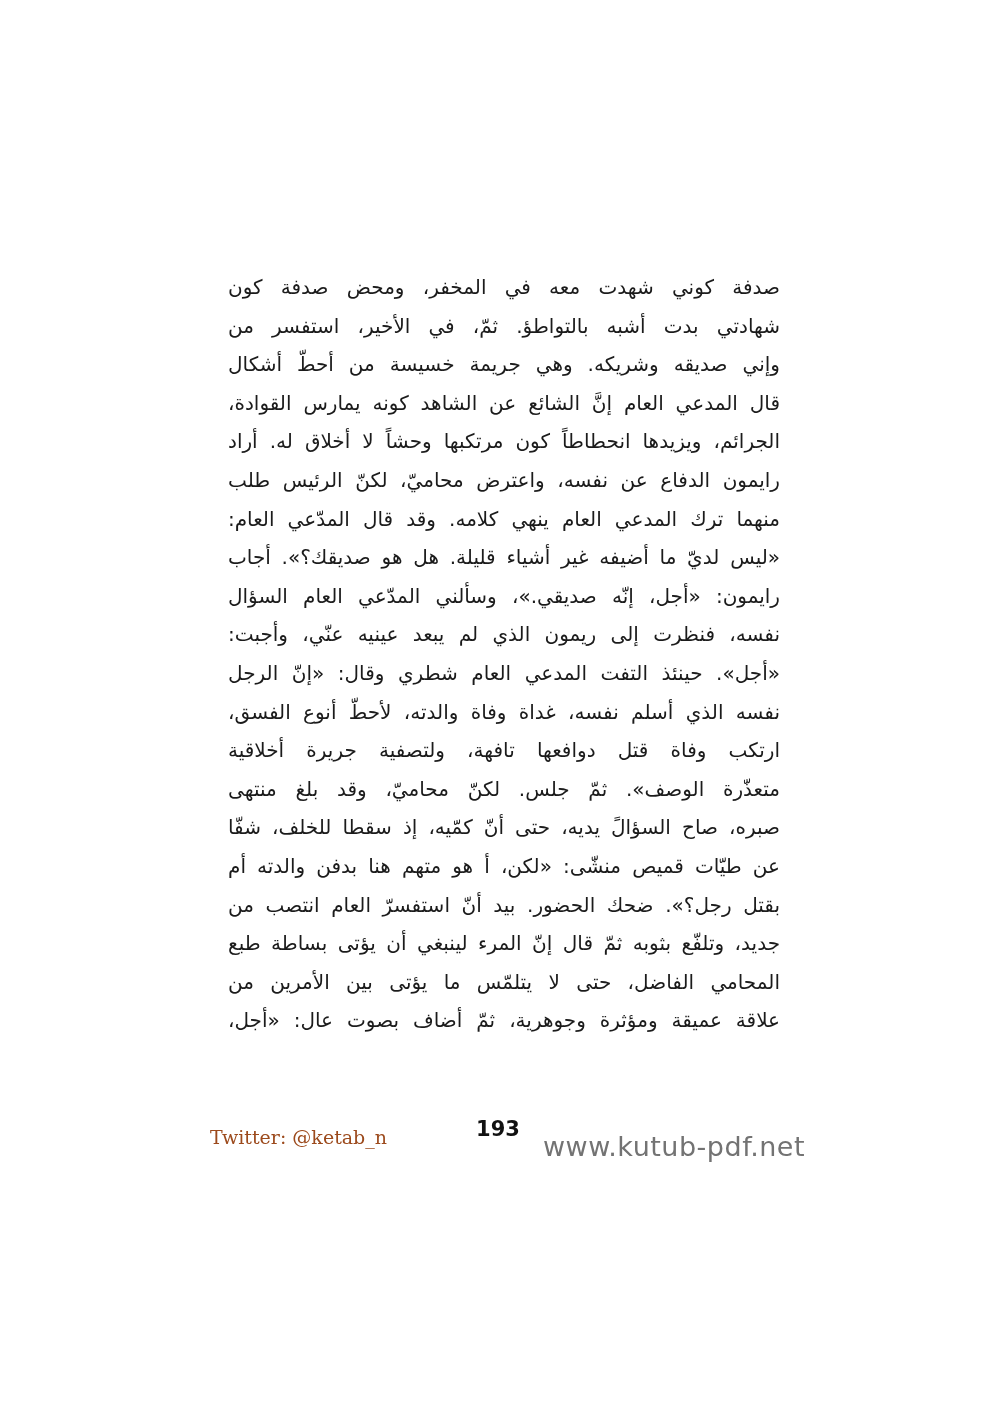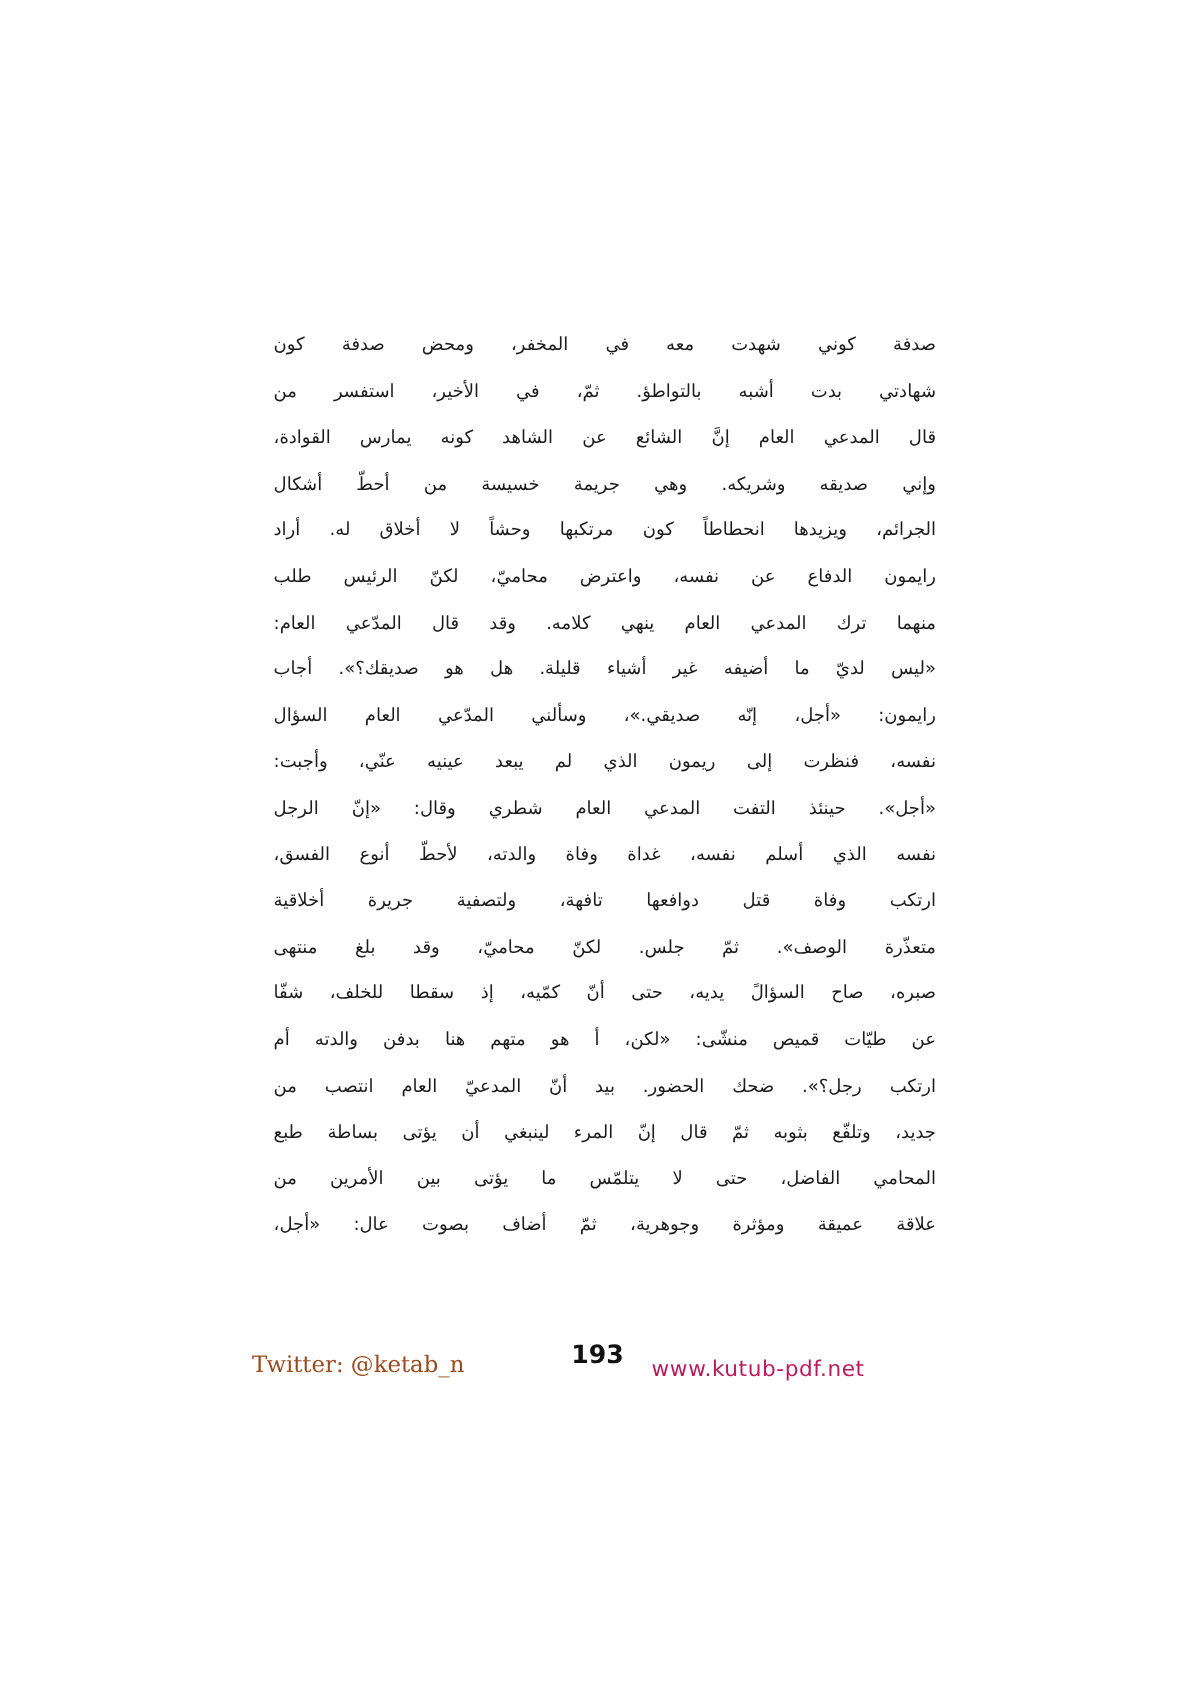--- a/index.html
+++ b/index.html
@@ -17,21 +17,21 @@
   }
   .text-block {
     position: absolute;
     top: 268px;
     left: 228px;
     width: 552px;
     direction: rtl;
     color: #1b1b1b;
   }
   .text-line {
-    font-size: 15px;
+    font-size: 20px;
     height: 38.6px;
     line-height: 38.6px;
     text-align: justify;
     text-align-last: justify;
     overflow: hidden;
   }
   .footer-twitter {
     position: absolute;
     left: 210px;
     top: 1126px;
@@ -48,50 +48,50 @@
     text-align: center;
     font-size: 21px;
     font-weight: bold;
     color: #111111;
     direction: rtl;
   }
   .footer-watermark {
     position: absolute;
     left: 543px;
     top: 1131px;
-    font-size: 18px;
-    color: #be185d;
+    font-size: 27px;
+    color: #737373;
     font-family: "DejaVu Sans", sans-serif;
     letter-spacing: 0.5px;
     white-space: nowrap;
   }
 </style>
 </head>
 <body>
 
 <div class="page">
 
   <div class="text-block">
     <div class="text-line">صدفة كوني شهدت معه في المخفر، ومحض صدفة كون</div>
     <div class="text-line">شهادتي بدت أشبه بالتواطؤ. ثمّ، في الأخير، استفسر من</div>
+    <div class="text-line">وإني صديقه وشريكه. وهي جريمة خسيسة من أحطّ أشكال</div>
     <div class="text-line">قال المدعي العام إنَّ الشائع عن الشاهد كونه يمارس القوادة،</div>
-    <div class="text-line">وإني صديقه وشريكه. وهي جريمة خسيسة من أحطّ أشكال</div>
     <div class="text-line">الجرائم، ويزيدها انحطاطاً كون مرتكبها وحشاً لا أخلاق له. أراد</div>
     <div class="text-line">رايمون الدفاع عن نفسه، واعترض محاميّ، لكنّ الرئيس طلب</div>
     <div class="text-line">منهما ترك المدعي العام ينهي كلامه. وقد قال المدّعي العام:</div>
     <div class="text-line">«ليس لديّ ما أضيفه غير أشياء قليلة. هل هو صديقك؟». أجاب</div>
     <div class="text-line">رايمون: «أجل، إنّه صديقي.»، وسألني المدّعي العام السؤال</div>
     <div class="text-line">نفسه، فنظرت إلى ريمون الذي لم يبعد عينيه عنّي، وأجبت:</div>
     <div class="text-line">«أجل». حينئذ التفت المدعي العام شطري وقال: «إنّ الرجل</div>
     <div class="text-line">نفسه الذي أسلم نفسه، غداة وفاة والدته، لأحطّ أنوع الفسق،</div>
     <div class="text-line">ارتكب وفاة قتل دوافعها تافهة، ولتصفية جريرة أخلاقية</div>
     <div class="text-line">متعذّرة الوصف». ثمّ جلس. لكنّ محاميّ، وقد بلغ منتهى</div>
     <div class="text-line">صبره، صاح السؤالً يديه، حتى أنّ كمّيه، إذ سقطا للخلف، شفّا</div>
     <div class="text-line">عن طيّات قميص منشّى: «لكن، أ هو متهم هنا بدفن والدته أم</div>
-    <div class="text-line">ارتكب رجل؟». ضحك الحضور. بيد أنّ المدعيّ العام انتصب من</div>
+    <div class="text-line">بقتل رجل؟». ضحك الحضور. بيد أنّ استفسرّ العام انتصب من</div>
     <div class="text-line">جديد، وتلفّع بثوبه ثمّ قال إنّ المرء لينبغي أن يؤتى بساطة طبع</div>
     <div class="text-line">المحامي الفاضل، حتى لا يتلمّس ما يؤتى بين الأمرين من</div>
     <div class="text-line">علاقة عميقة ومؤثرة وجوهرية، ثمّ أضاف بصوت عال: «أجل،</div>
   </div>
 
   <div class="footer-twitter">Twitter: @ketab_n</div>
 
   <div class="footer-pagenum">193</div>
 
   <div class="footer-watermark">www.kutub-pdf.net</div>

